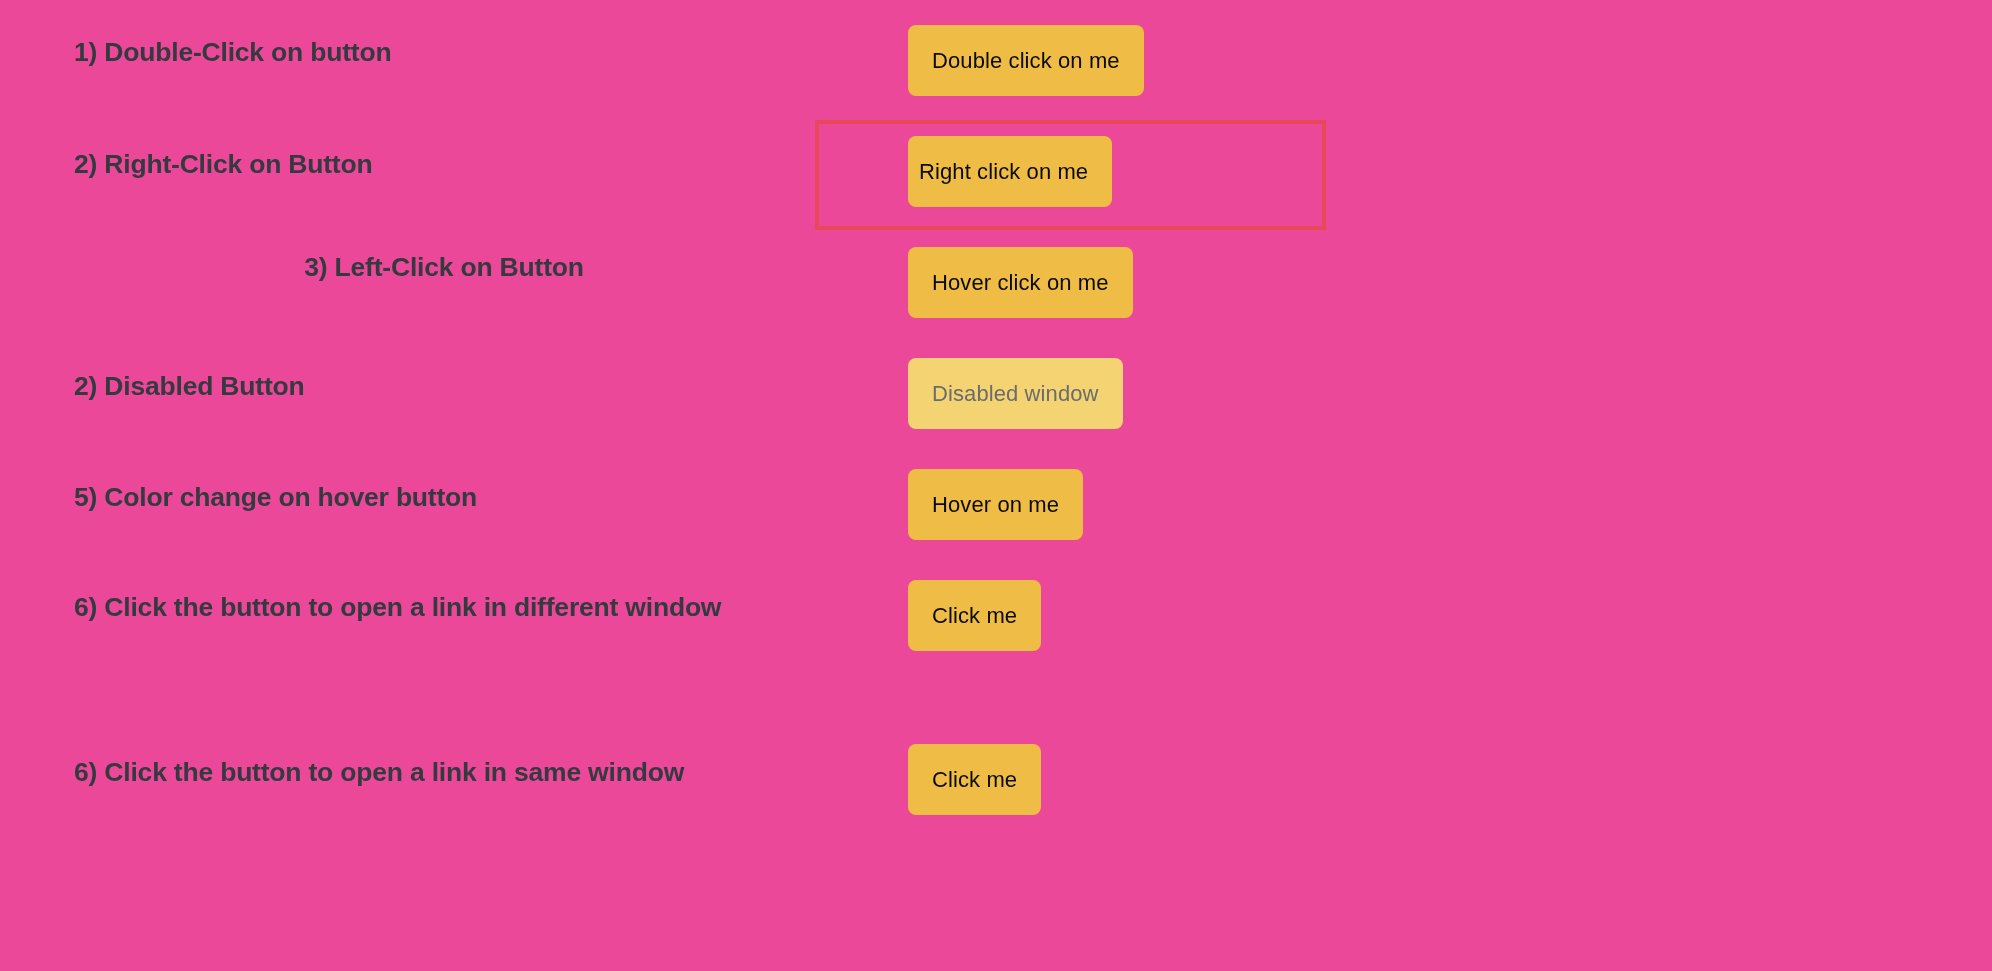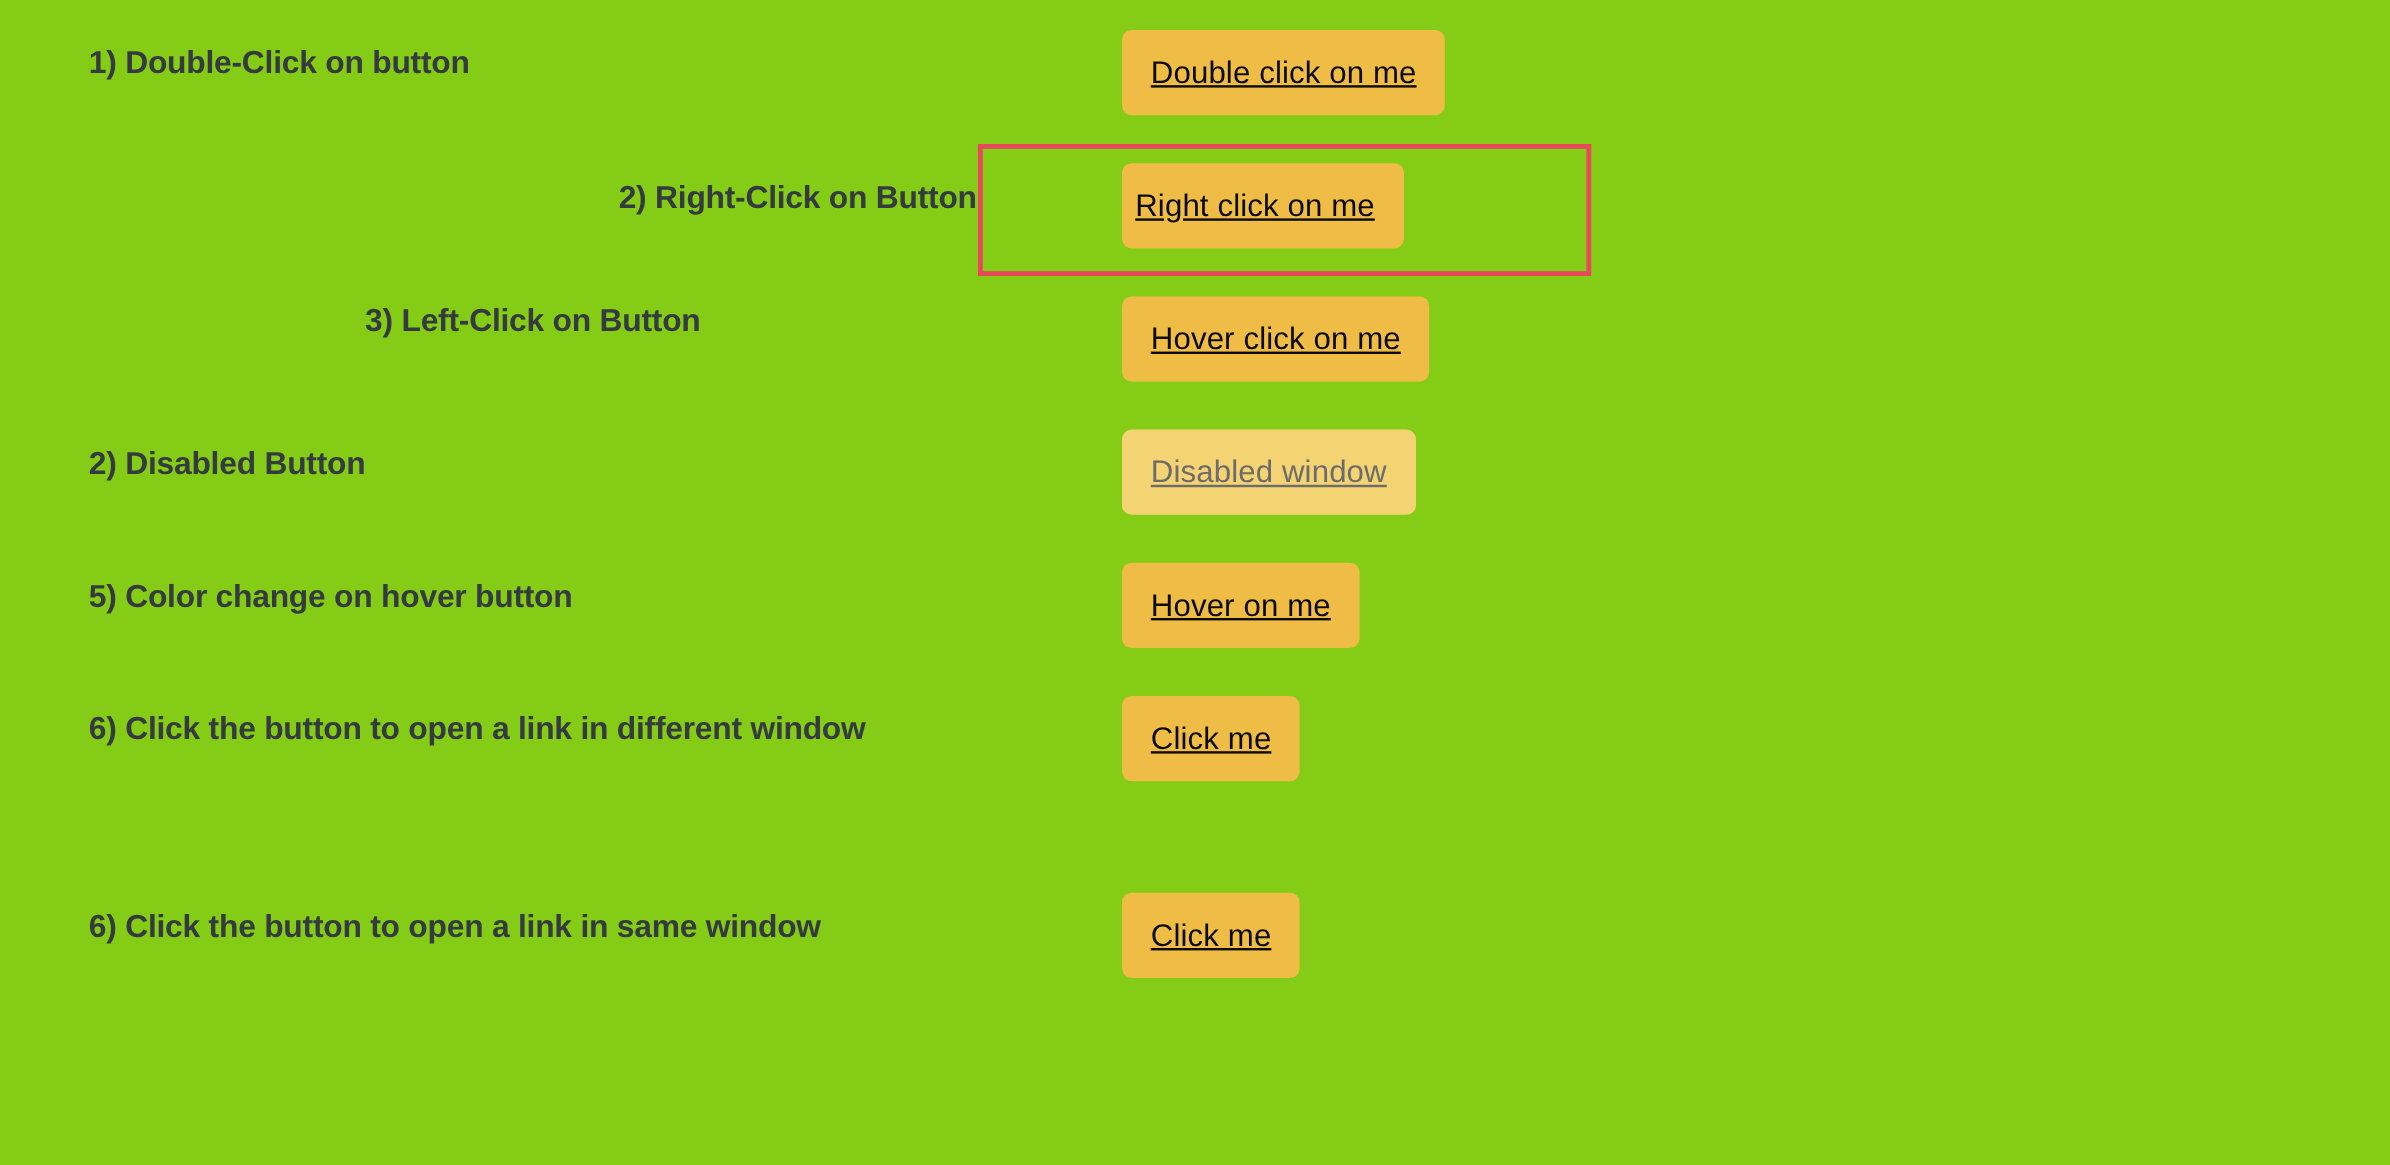--- a/index.html
+++ b/index.html
@@ -13,21 +13,21 @@
     background: #f8f9fa;
     font-family: "Liberation Sans", sans-serif;
     overflow: hidden;
     position: relative;
   }
 
   #page {
     position: relative;
     width: 1992px;
     height: 971px;
-    background: #84cc16;
+    background: #ec4899;
   }
 
   
   .row {
     position: absolute;
     left: 0;
     width: 1992px;
   }
 
   .row-label {
@@ -39,38 +39,37 @@
     font-size: 26.5px;
     line-height: 55px;
     letter-spacing: -0.2px;
     color: #343a40;
     white-space: normal;
   }
 
   
   .btn {
     position: absolute;
-    left: 935px;
+    left: 908px;
     height: 71px;
     box-sizing: border-box;
     display: inline-flex;
     align-items: center;
     justify-content: center;
     padding: 0 24px;
     border: none;
     border-radius: 8px;
     background: #efbc45;
     color: #0b0b0b;
     font-family: "Liberation Sans", sans-serif;
     font-weight: 400;
-    font-size: 26px;
+    font-size: 22px;
     letter-spacing: 0.1px;
     cursor: pointer;
     white-space: nowrap;
-    text-decoration: underline;
   }
 
   .btn.disabled {
     background: #f3d372;
     color: #6c6c6c;
     cursor: not-allowed;
   }
 
   
   #highlight-box {
@@ -89,21 +88,21 @@
 <body>
 
 <div id="page">
 
   <div class="row" style="top:0px;">
     <div class="row-label" style="top:25px;">1) Double-Click on button</div>
     <button class="btn" style="top:25px;">Double click on me</button>
   </div>
 
   <div class="row" style="top:0px;">
-    <div class="row-label" style="top:137px;text-align:right;">2) Right-Click on Button</div>
+    <div class="row-label" style="top:137px;">2) Right-Click on Button</div>
     <button class="btn" style="top:136px;padding-left:11px;">Right click on me</button>
   </div>
 
   <div class="row" style="top:0px;">
     <div class="row-label" style="top:240px;text-align:center;">3) Left-Click on Button</div>
     <button class="btn" style="top:247px;">Hover click on me</button>
   </div>
 
   <div class="row" style="top:0px;">
     <div class="row-label" style="top:359px;">2) Disabled Button</div>

